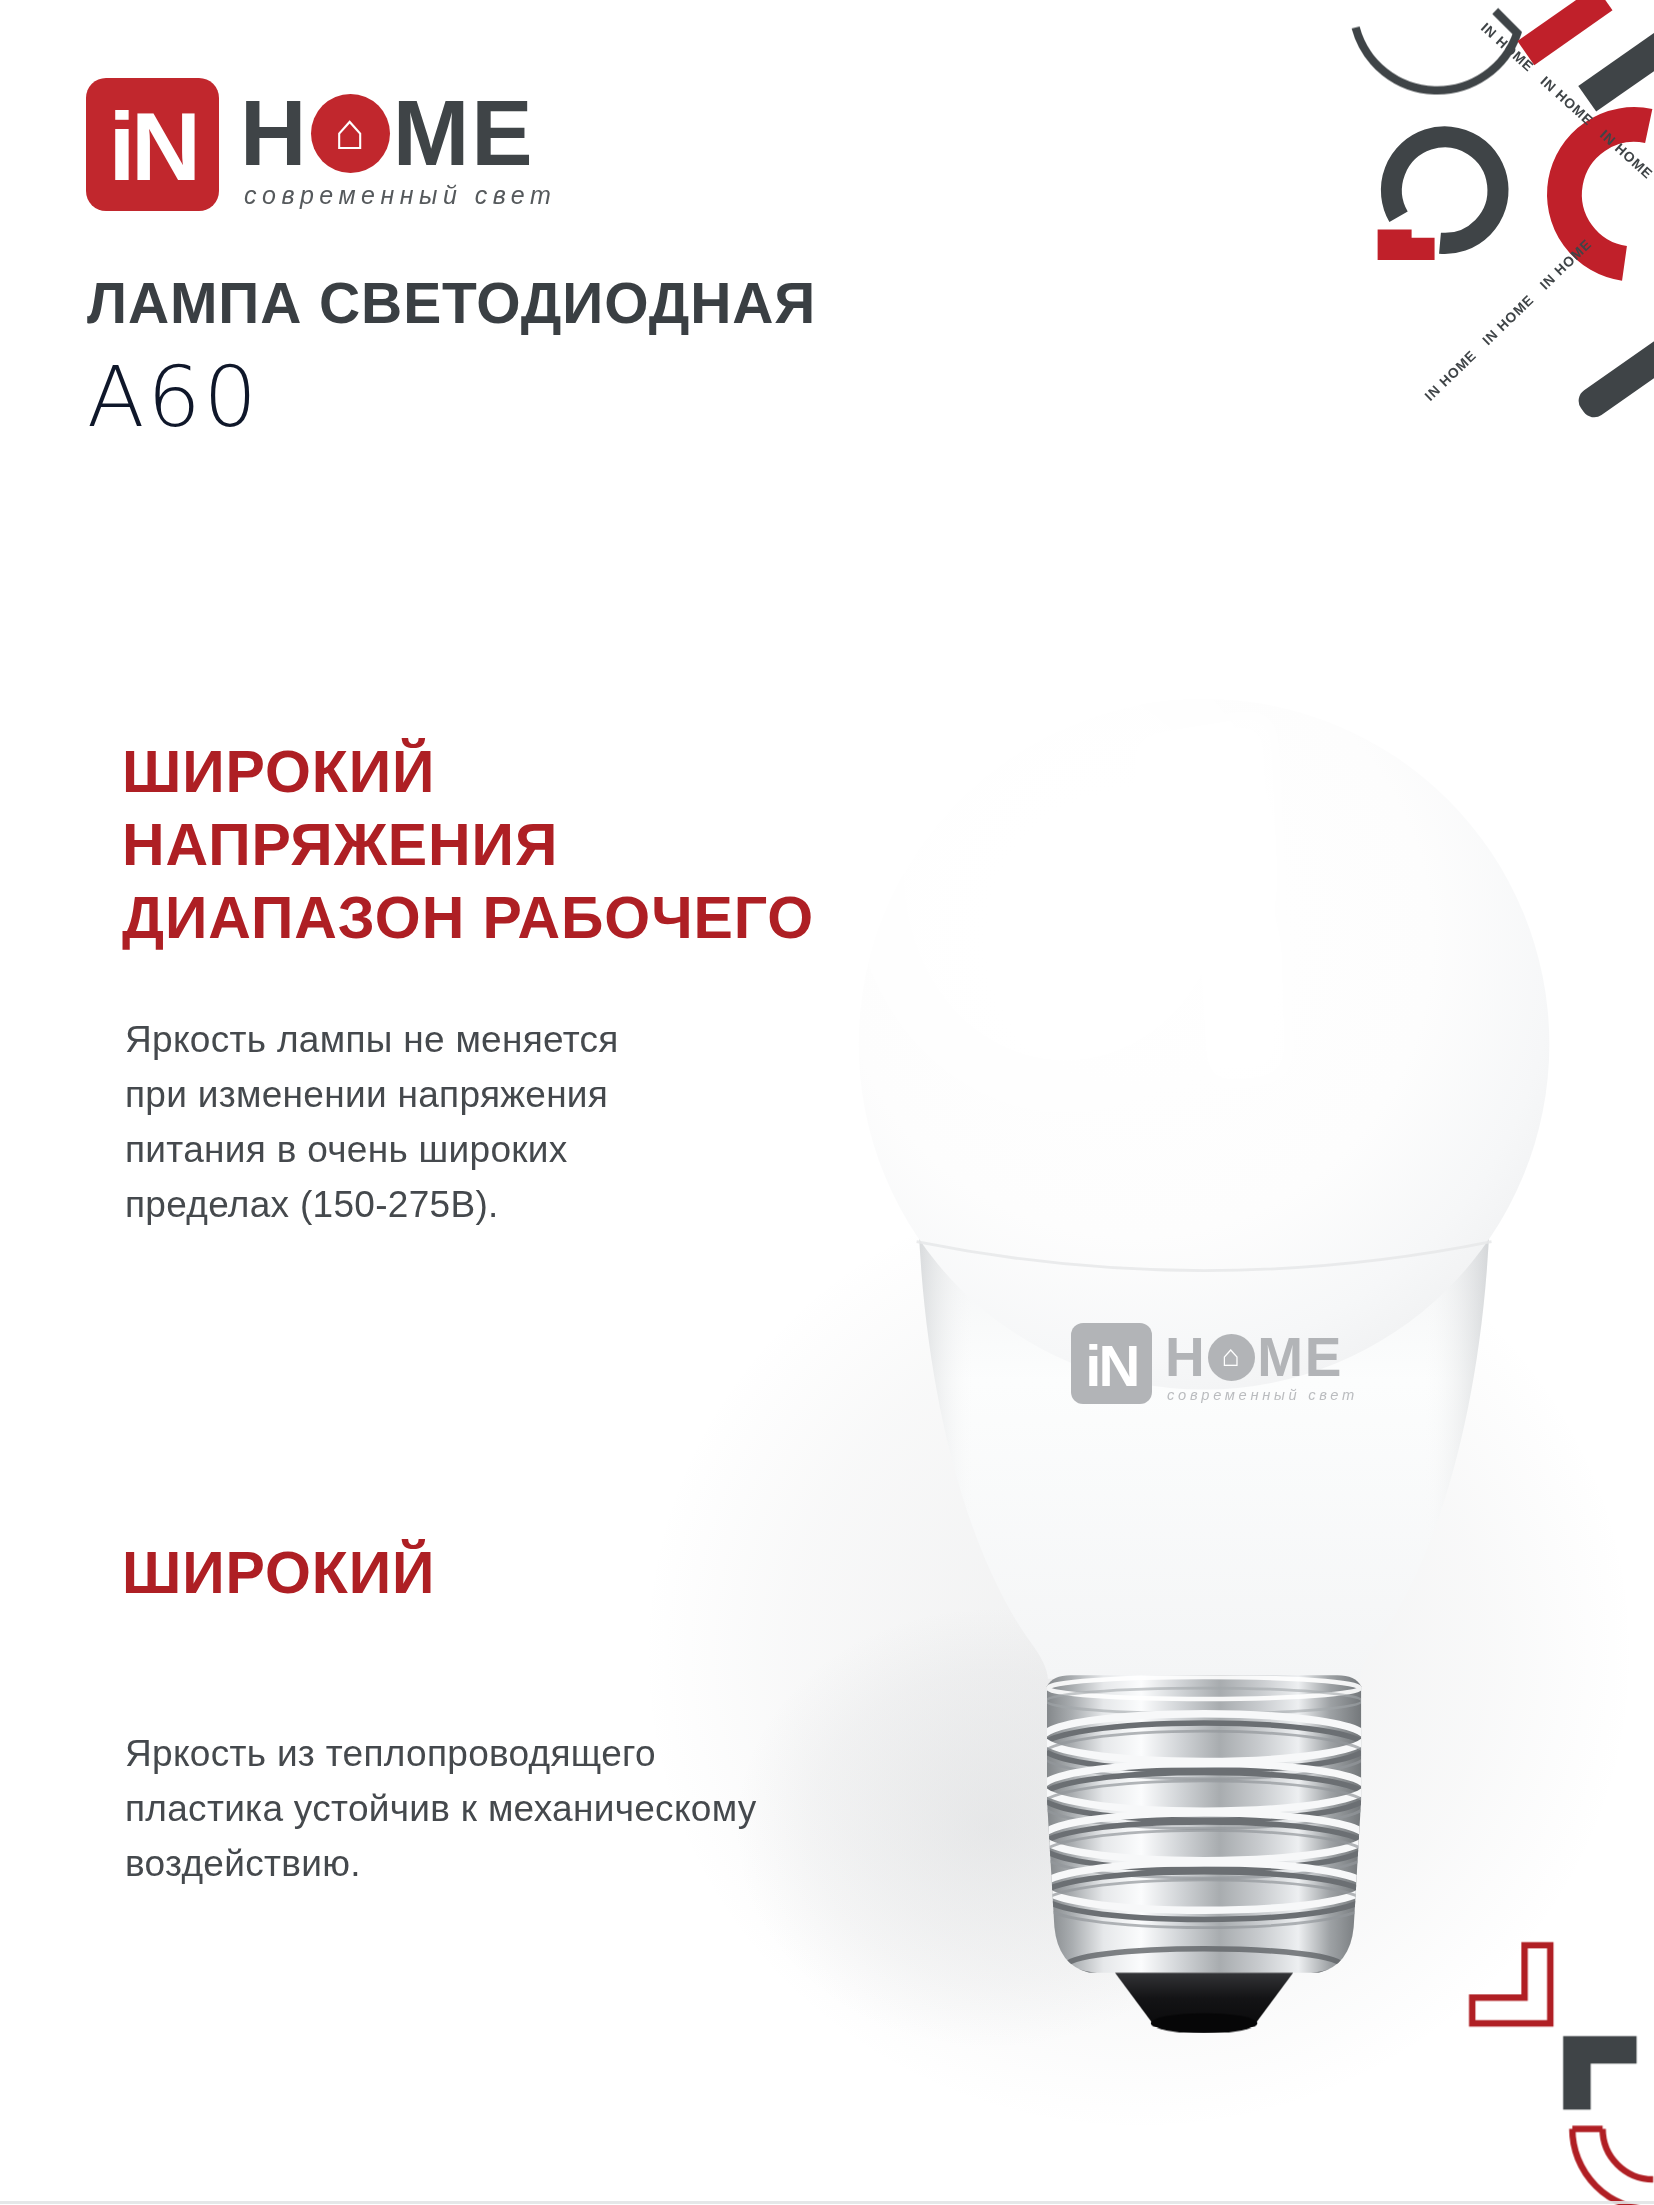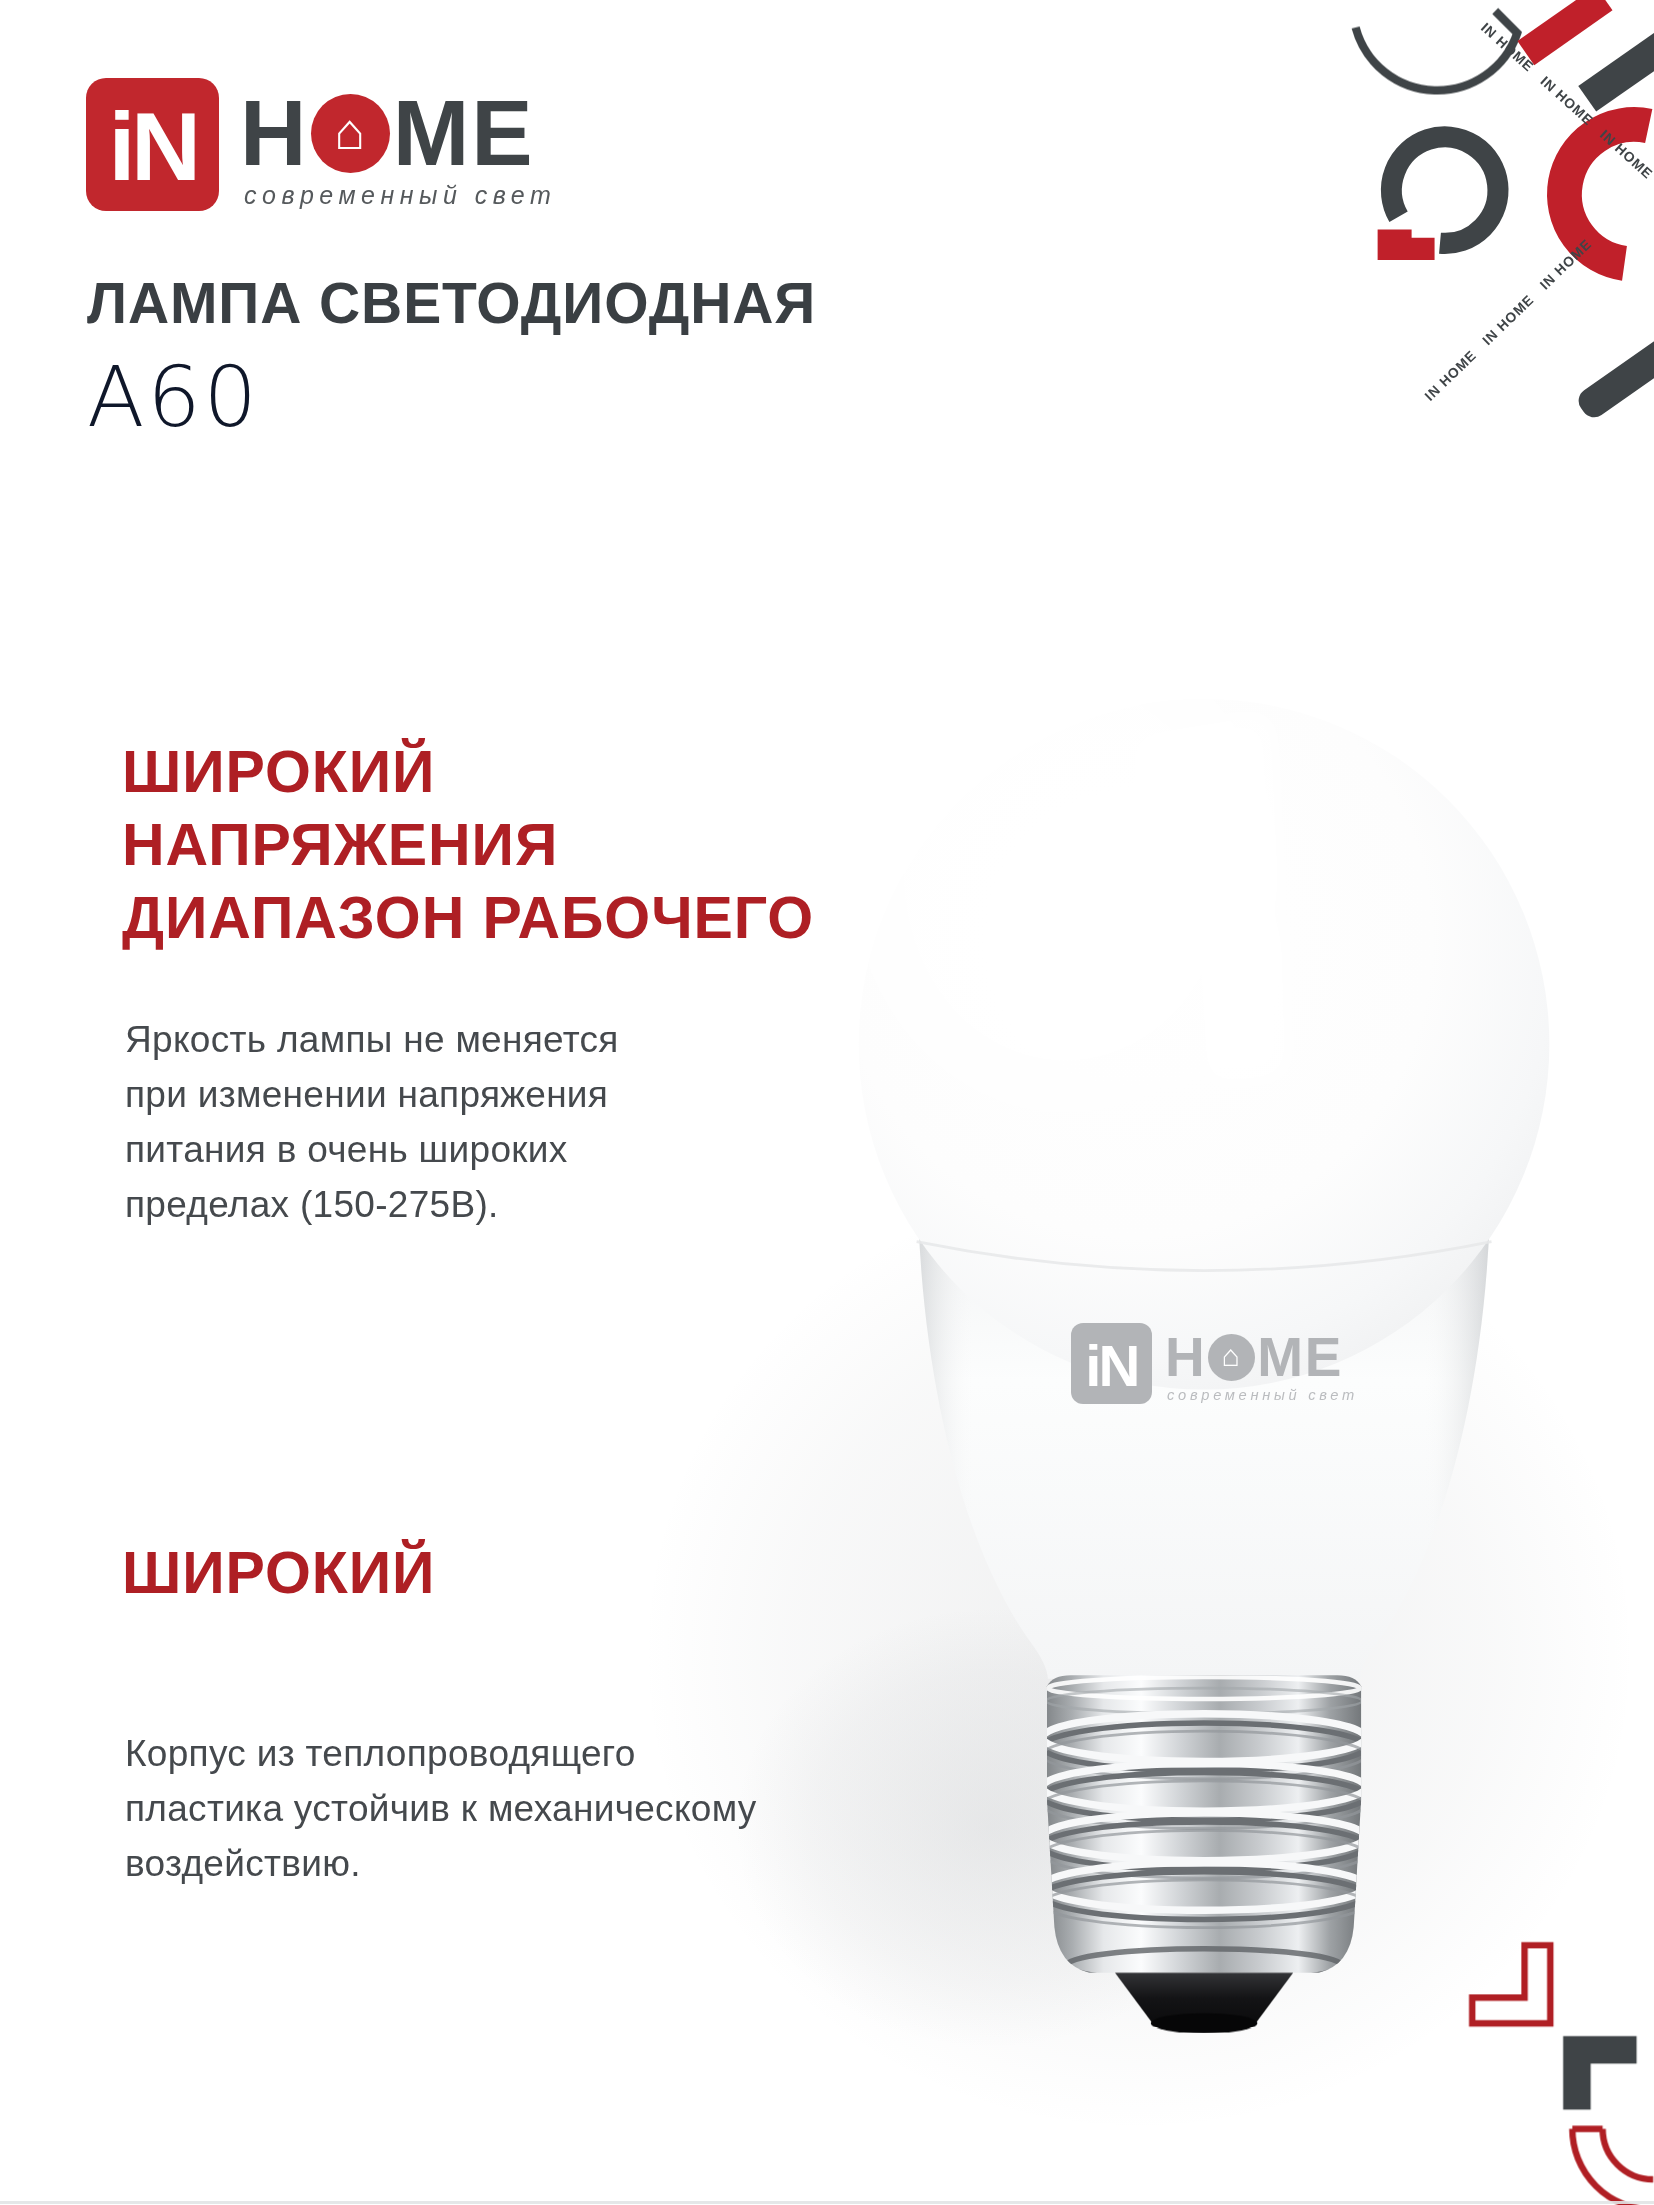--- a/index.html
+++ b/index.html
@@ -224,21 +224,21 @@
     <div>Яркость лампы не меняется</div>
     <div>при изменении напряжения</div>
     <div>питания в очень широких</div>
     <div>пределах (150-275В).</div>
   </div>
 
 <div id="s2h" class="abs h-red">
     <div>ШИРОКИЙ</div>
   </div>
 <div id="s2b" class="abs body-text">
-    <div>Корпус из теплопроводящего</div>
+    <div>Яркость из теплопроводящего</div>
     <div>пластика устойчив к механическому</div>
     <div>воздействию.</div>
   </div>
 
 <div id="bulblogo" class="abs">
   <div class="logo-sq">
     <span class="mark">iN</span>
   </div>
   <div class="logo-word">
     <span>H</span>

